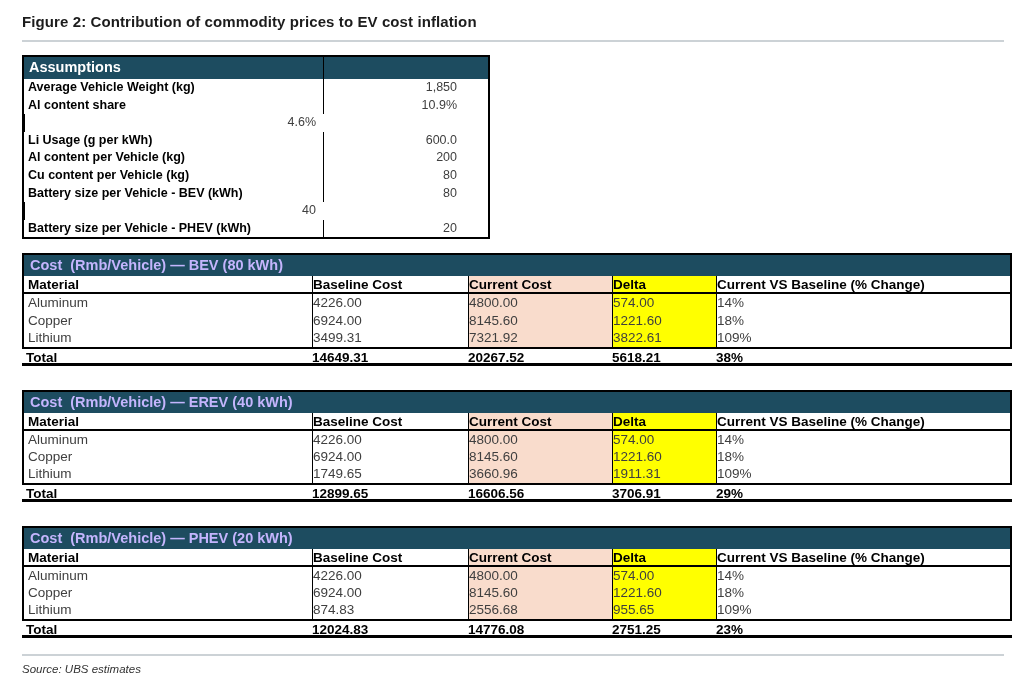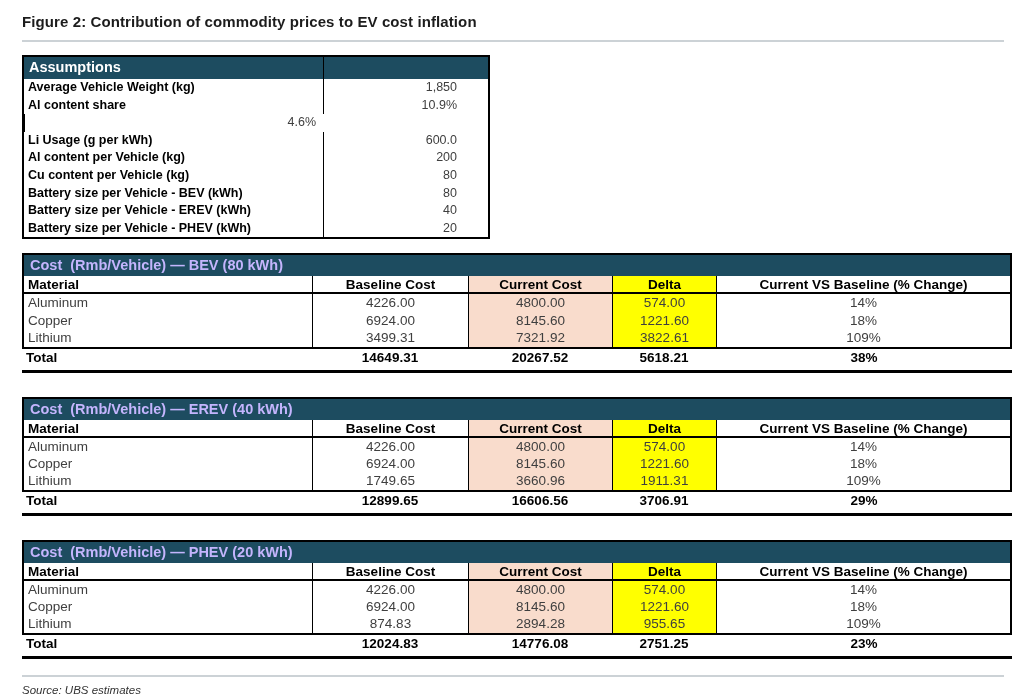--- a/index.html
+++ b/index.html
@@ -100,29 +100,29 @@
     line-height: 17px;
   }
   .crow.cdata {
     height: 17.4px;
     font-size: 13.5px;
     line-height: 17.4px;
     color: var(--muted);
   }
   .cell { overflow: hidden; white-space: nowrap; }
   .cell.mat { padding-left: 4px; text-align: left; }
-  .cell.num { text-align: center; }
+  .cell.num { }
   .crow .cell + .cell { border-left: 1.5px solid #000; }
   .cell.peach { background: var(--peach); }
   .cell.yellow { background: var(--yellow); }
 
   .total-row {
     display: grid;
     grid-template-columns: 290px 156px 144px 104px 296px;
-    height: 24px;
+    height: 17px;
     font-size: 13.5px;
     font-weight: bold;
     line-height: 18px;
     border-bottom: 3.5px solid #000;
   }
   .total-row .cell.mat { padding-left: 4px; }
 
   .source-line {
     margin-top: 7px;
     font-size: 11.5px;
@@ -164,21 +164,20 @@
     </div>
     <div class="arow">
       <div class="alabel">Cu content per Vehicle (kg)</div>
       <div class="avalue">80</div>
     </div>
     <div class="arow">
       <div class="alabel">Battery size per Vehicle - BEV (kWh)</div>
       <div class="avalue">80</div>
     </div>
     <div class="arow">
-      <div class="alabel">Battery size per Vehicle - EREV (kWh)</div>
       <div class="avalue">40</div>
     </div>
     <div class="arow">
       <div class="alabel">Battery size per Vehicle - PHEV (kWh)</div>
       <div class="avalue">20</div>
     </div>
   </div>
 
   <div class="cost-table">
     <div class="costbox">
@@ -288,21 +287,21 @@
       <div class="crow cdata">
         <div class="cell mat">Copper</div>
         <div class="cell num">6924.00</div>
         <div class="cell num peach">8145.60</div>
         <div class="cell num yellow">1221.60</div>
         <div class="cell num">18%</div>
       </div>
       <div class="crow cdata">
         <div class="cell mat">Lithium</div>
         <div class="cell num">874.83</div>
-        <div class="cell num peach">2894.28</div>
+        <div class="cell num peach">2556.68</div>
         <div class="cell num yellow">955.65</div>
         <div class="cell num">109%</div>
       </div>
     </div>
     <div class="total-row">
       <div class="cell mat">Total</div>
       <div class="cell num">12024.83</div>
       <div class="cell num">14776.08</div>
       <div class="cell num">2751.25</div>
       <div class="cell num">23%</div>

